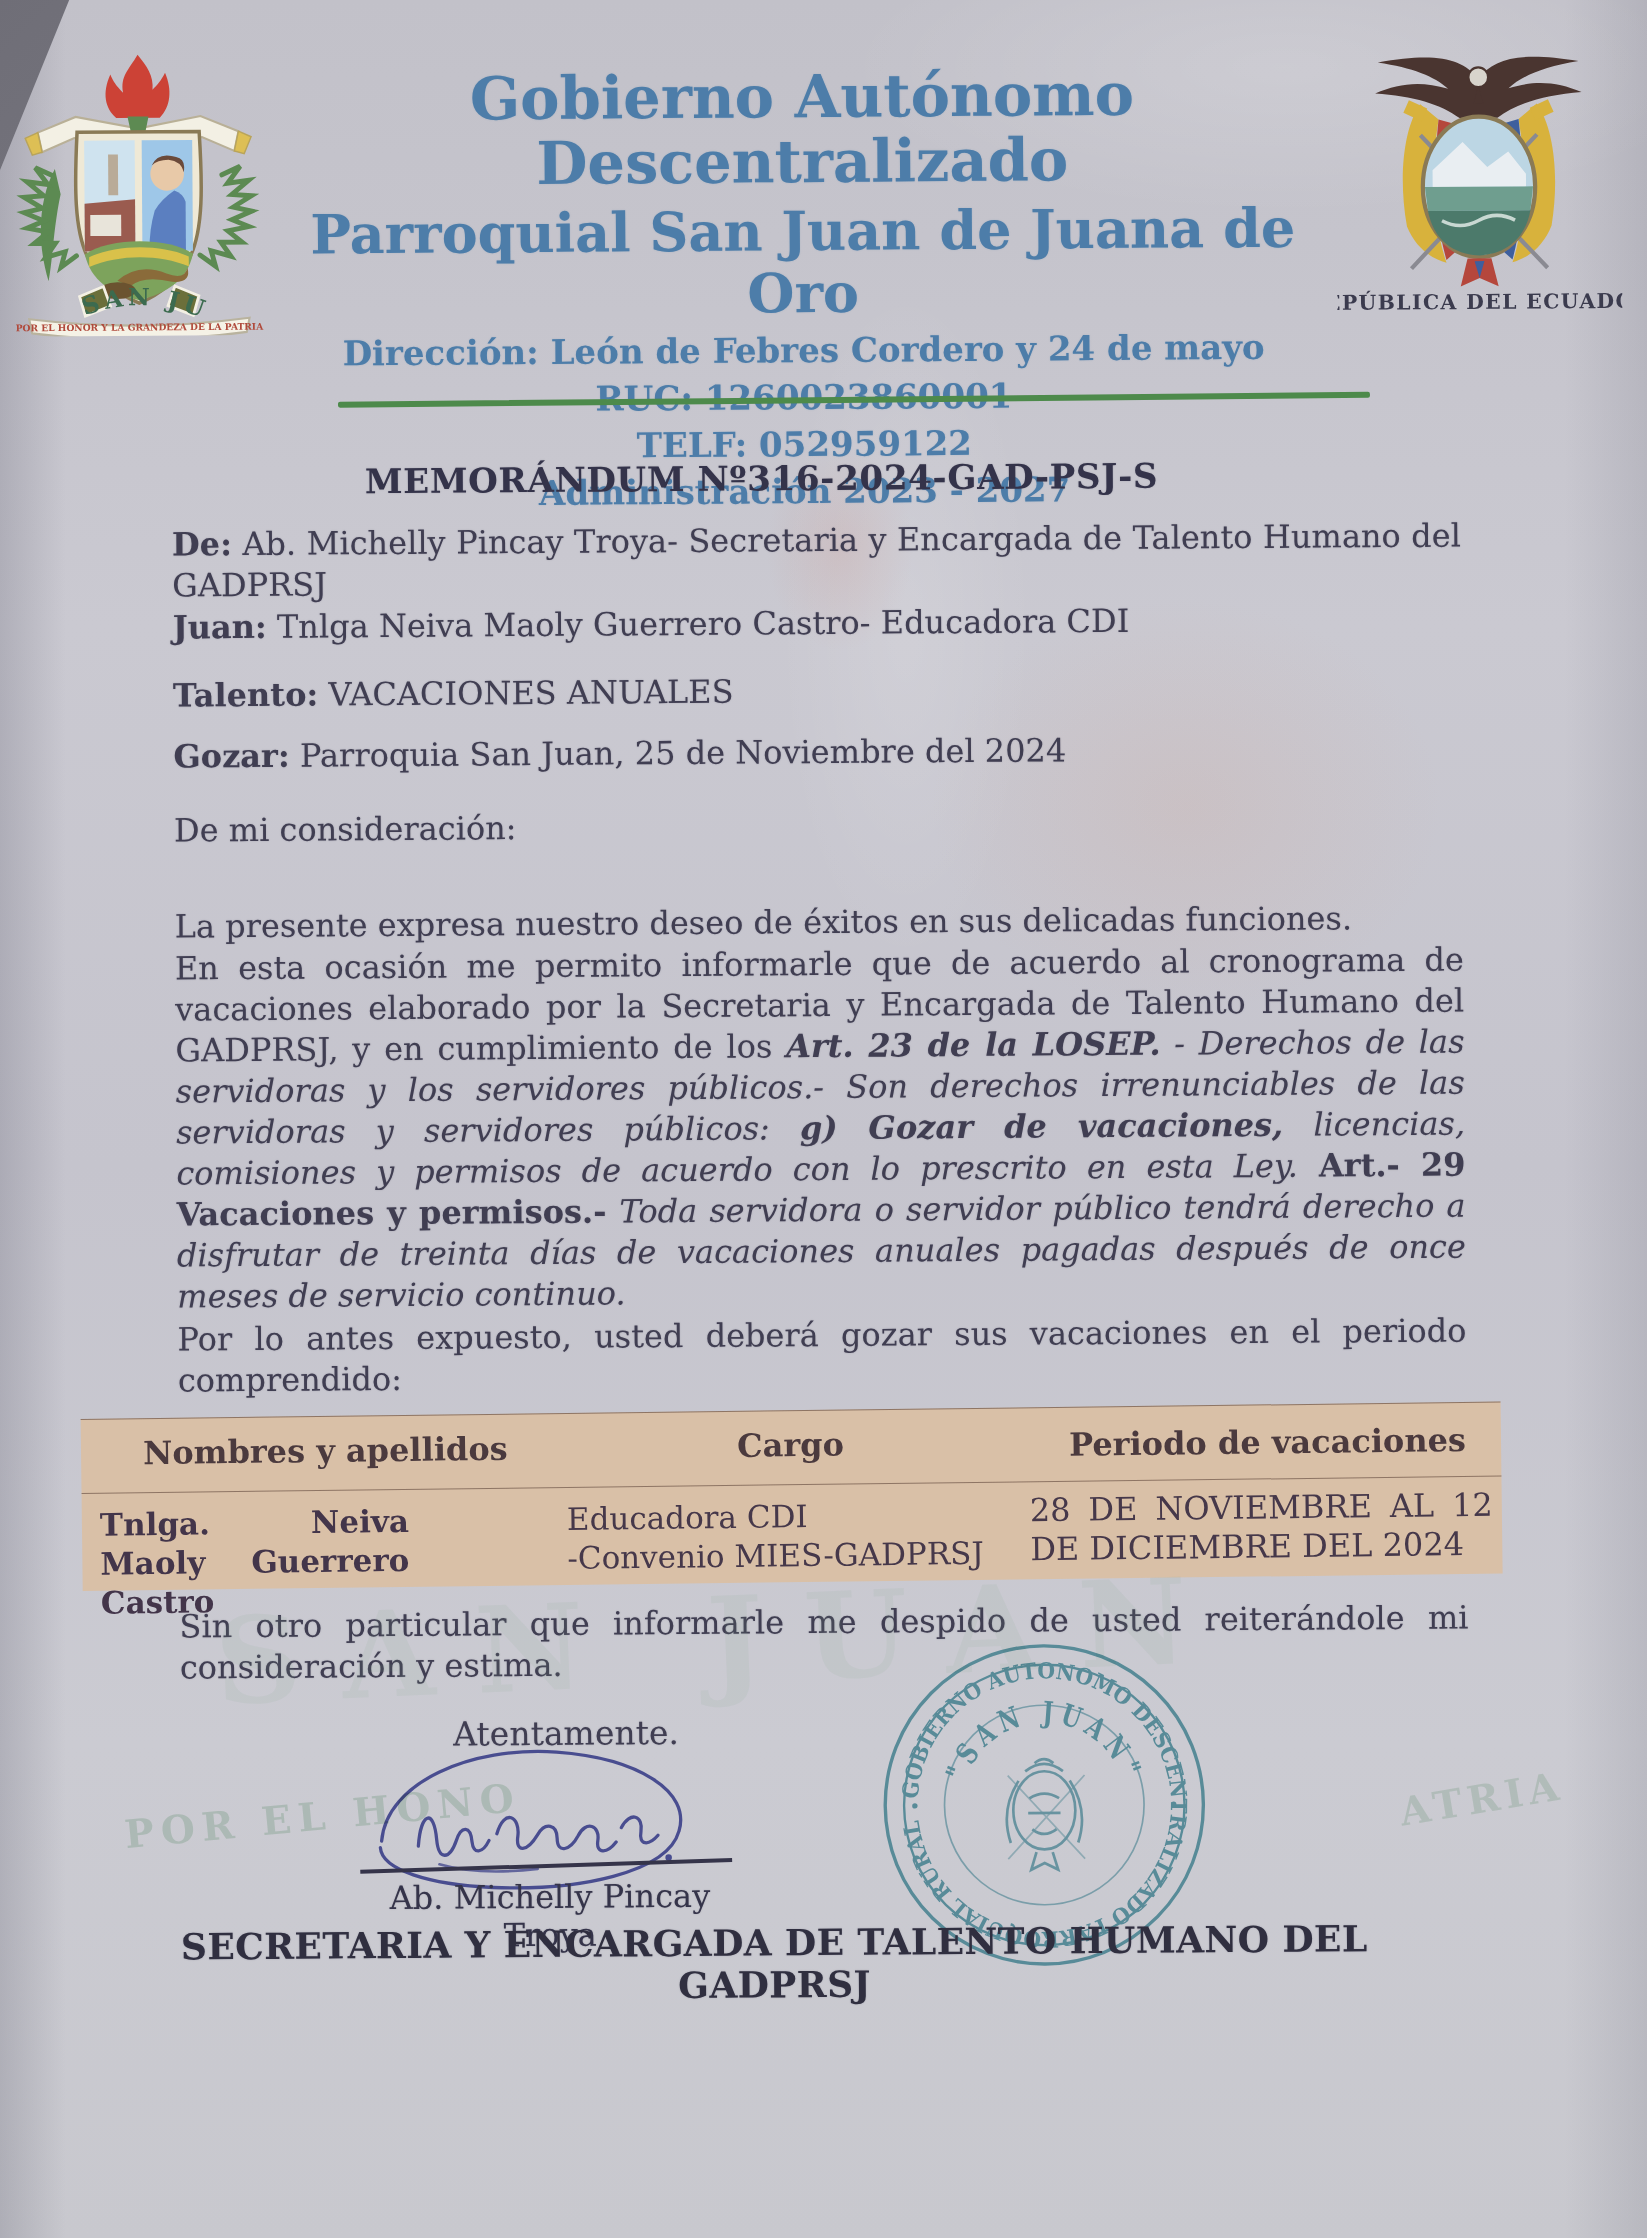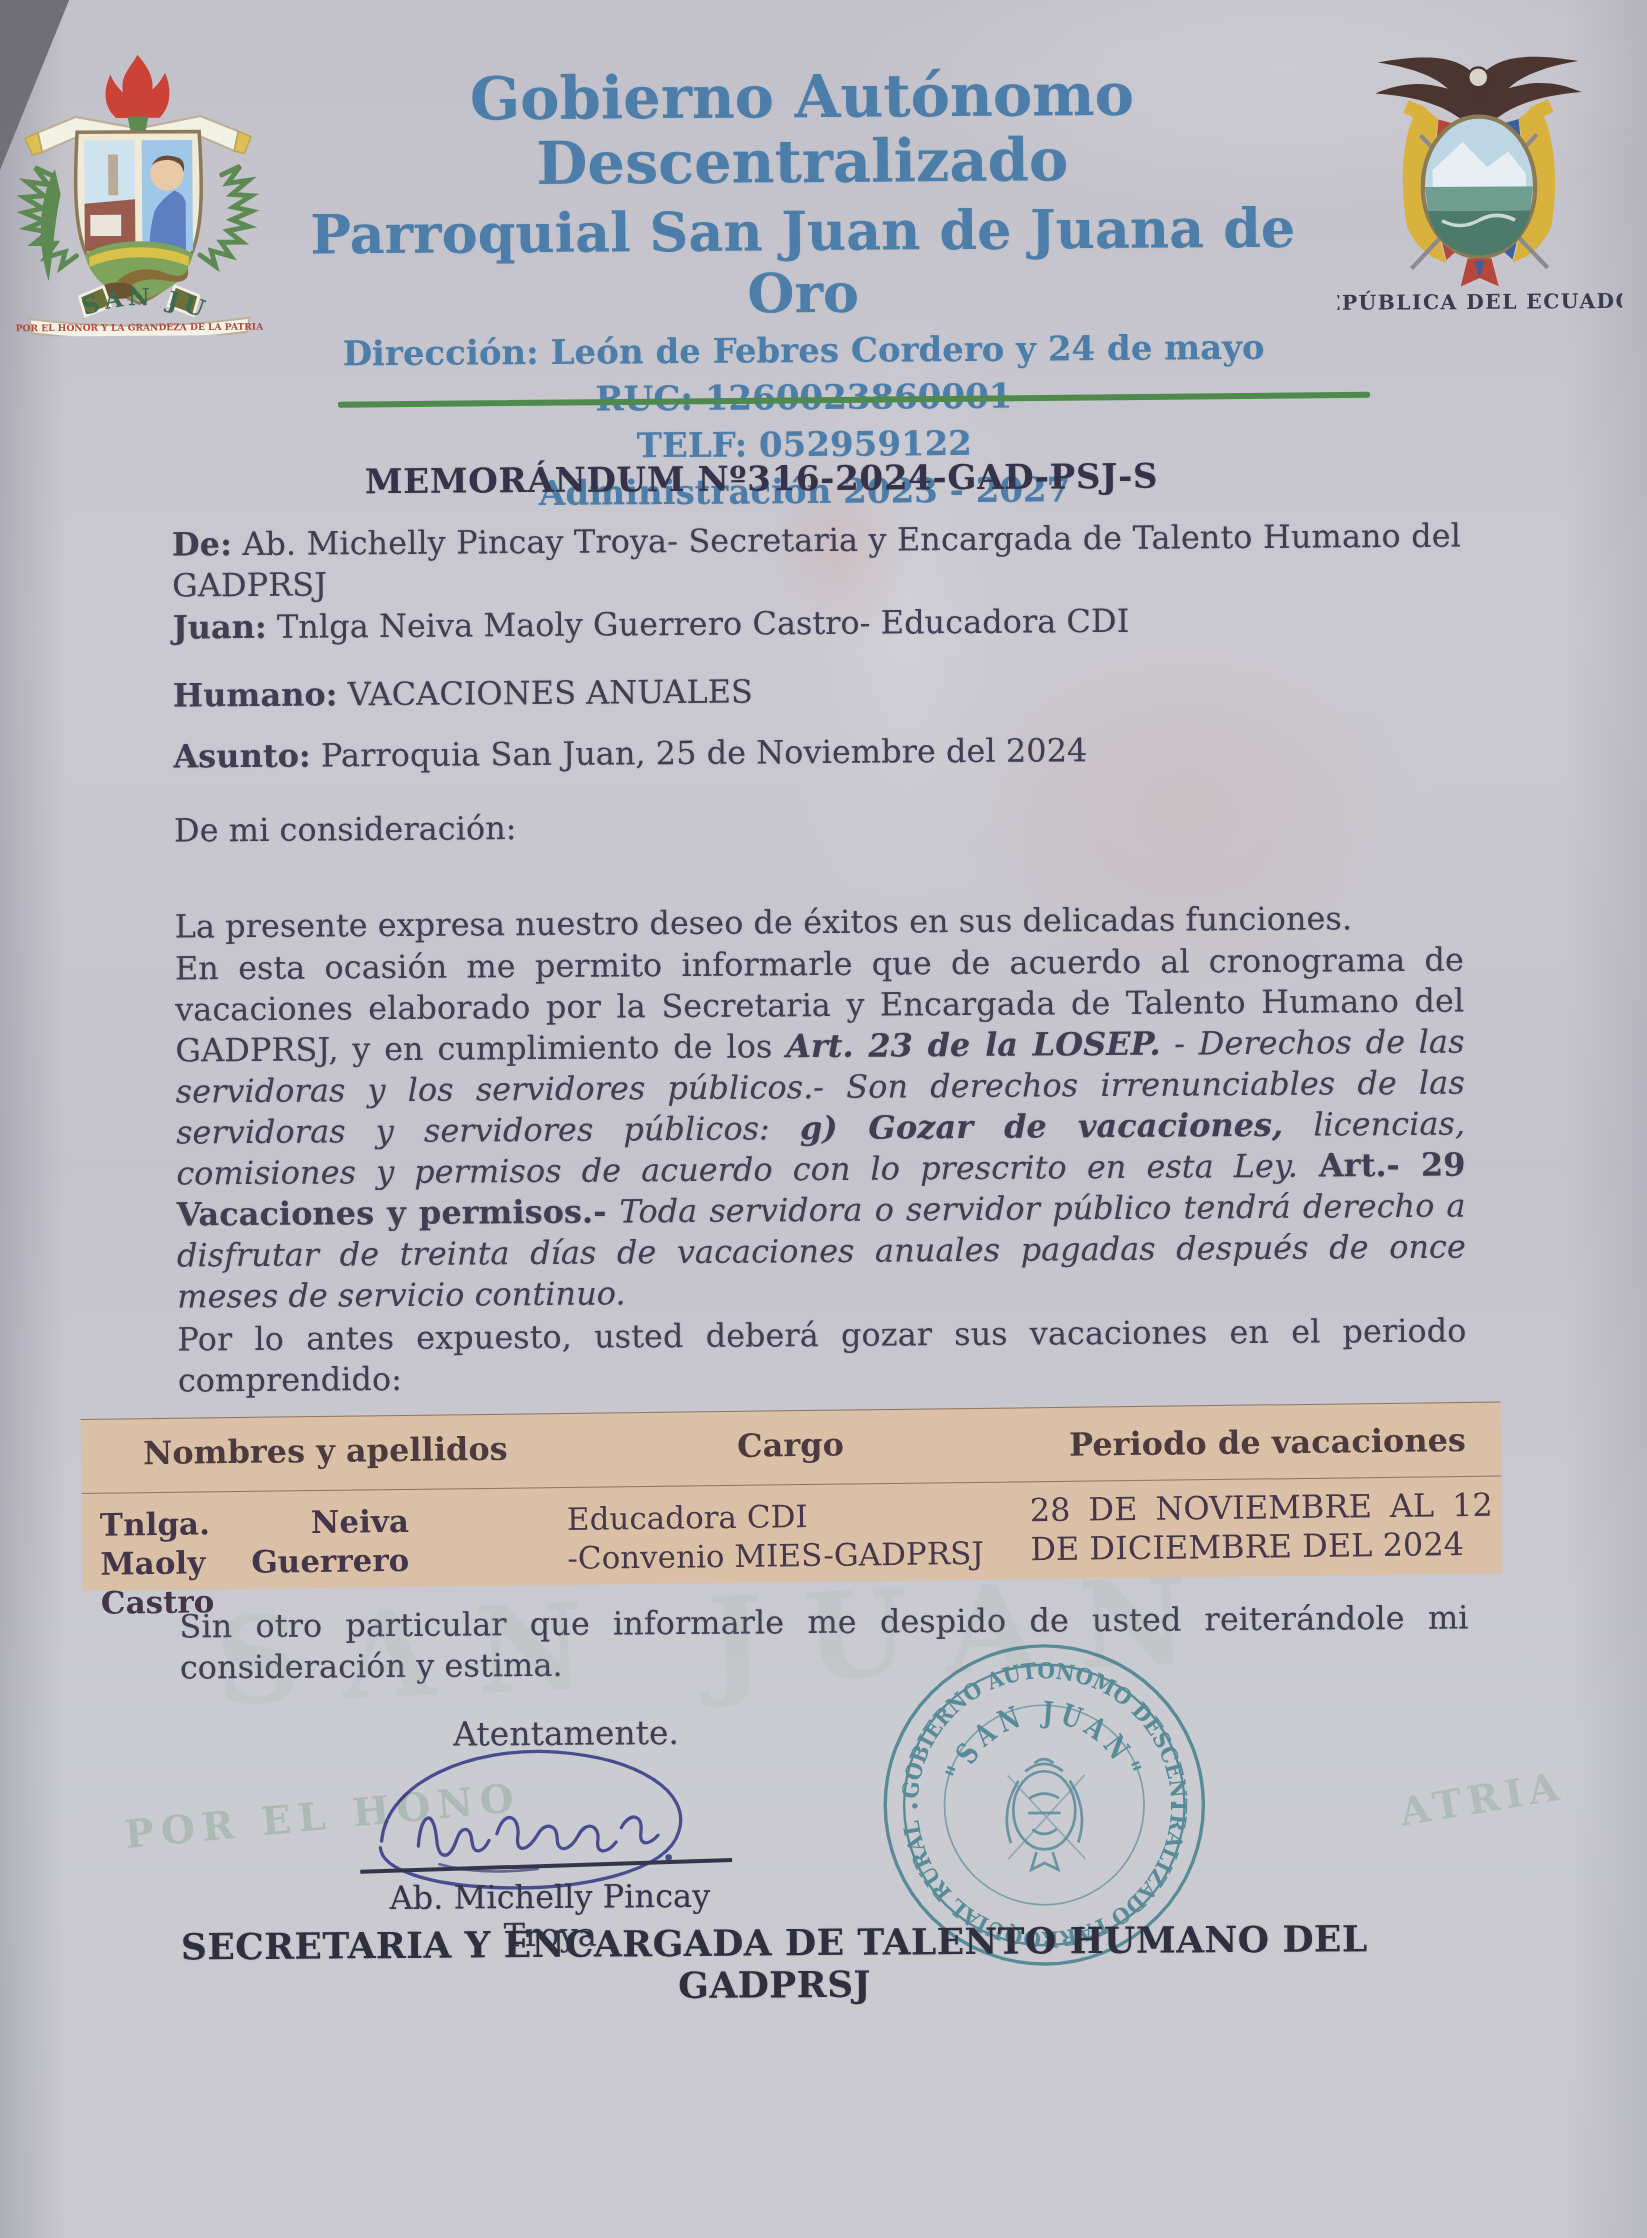--- a/index.html
+++ b/index.html
@@ -166,23 +166,23 @@
       <div class="hsub blue">Administración 2023 - 2027</div>
     </div>
     <div class="divider"></div>
 
     <div class="memo-title txt">MEMORÁNDUM Nº316-2024-GAD-PSJ-S</div>
 
     <div class="field f-de txt"><span class="b">De:</span><span> Ab. Michelly Pincay Troya- Secretaria y Encargada de Talento Humano del GADPRSJ</span></div>
 
     <div class="field f-para txt"><span class="b">Juan:</span><span> Tnlga Neiva Maoly Guerrero Castro- Educadora CDI</span></div>
 
-    <div class="field f-asunto txt"><span class="b">Humano:</span><span> VACACIONES ANUALES</span></div>
-
-    <div class="field f-fecha txt"><span class="b">Asunto:</span><span> Parroquia San Juan, 25 de Noviembre del 2024</span></div>
+    <div class="field f-asunto txt"><span class="b">Talento:</span><span> VACACIONES ANUALES</span></div>
+
+    <div class="field f-fecha txt"><span class="b">Gozar:</span><span> Parroquia San Juan, 25 de Noviembre del 2024</span></div>
 
     <div class="field f-salu txt">De mi consideración:</div>
 
     <div class="field p1 txt">La presente expresa nuestro deseo de éxitos en sus delicadas funciones.</div>
 
     <div class="field p2 txt"><span>En esta ocasión me permito informarle que de acuerdo al cronograma de vacaciones elaborado por la Secretaria y Encargada de Talento Humano del GADPRSJ, y  en cumplimiento de los </span><span class="bi">Art. 23 de la LOSEP.</span><span class="i"> - Derechos de las servidoras y los servidores públicos.- Son derechos irrenunciables de las servidoras y servidores públicos: </span><span class="bi">g) Gozar de vacaciones,</span><span class="i"> licencias, comisiones y permisos de acuerdo con lo prescrito en esta Ley.</span><span class="b"> Art.- 29 Vacaciones y permisos.- </span><span class="i">Toda servidora o servidor público tendrá derecho a disfrutar de treinta días de vacaciones anuales pagadas después de once meses de servicio continuo.</span></div>
 
     <div class="field p3 txt">Por lo antes expuesto, usted deberá gozar sus vacaciones en el periodo comprendido:</div>
 
     <div class="band">

